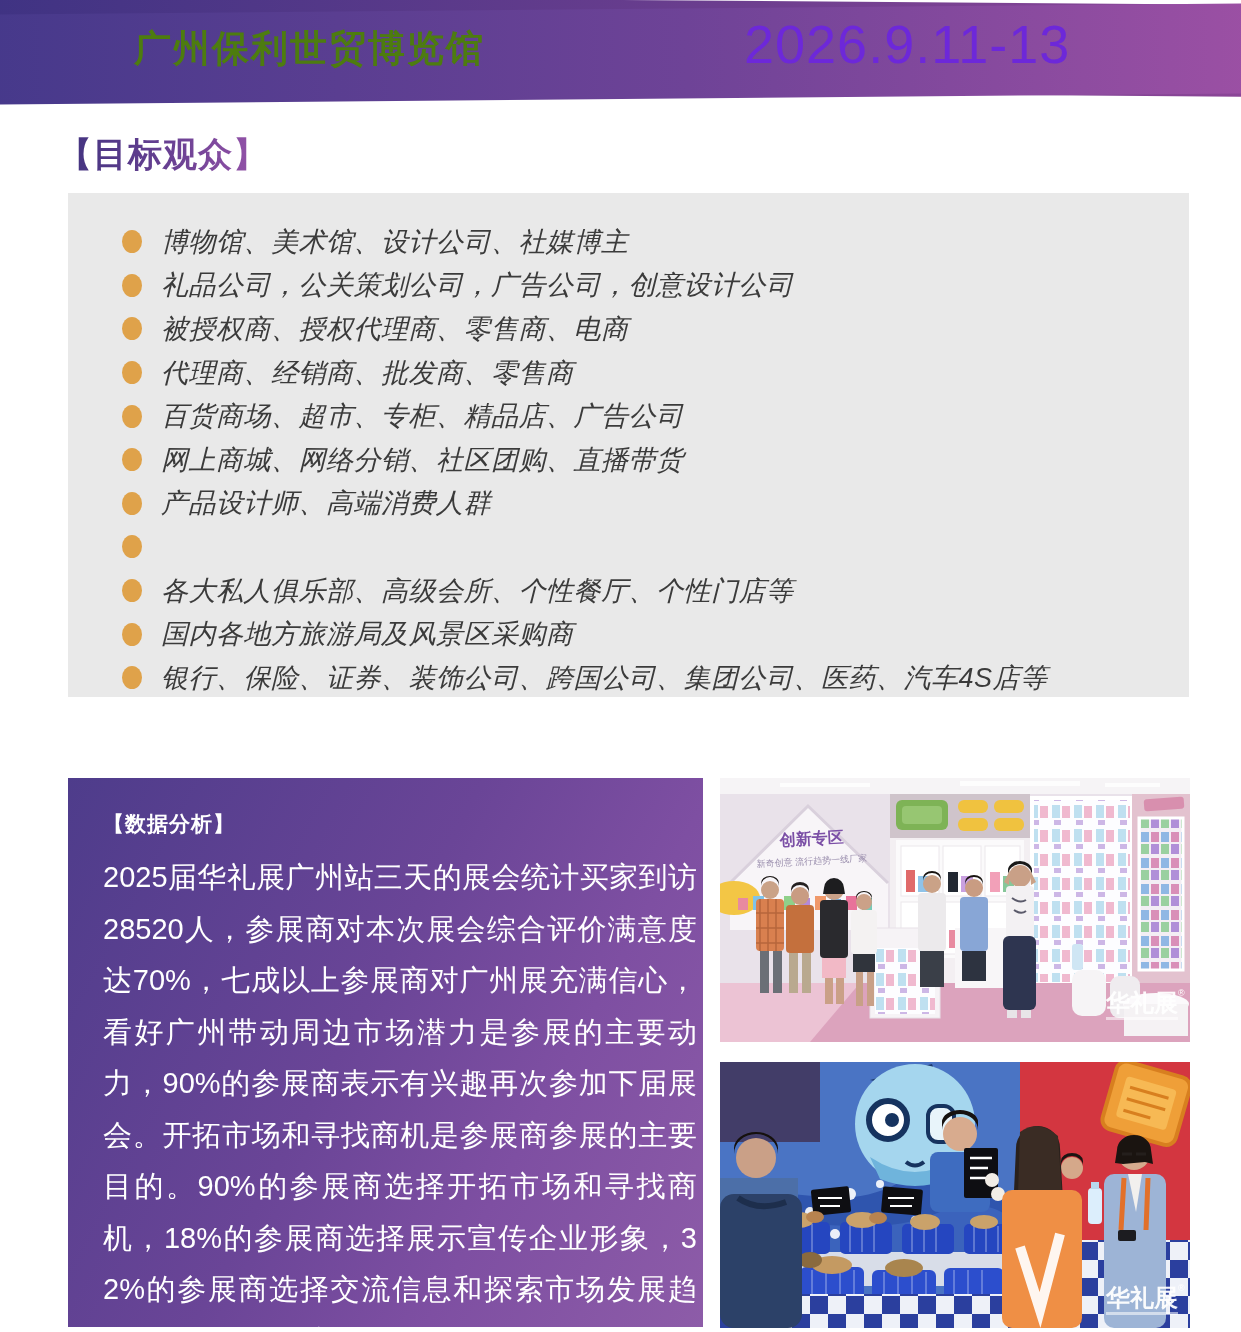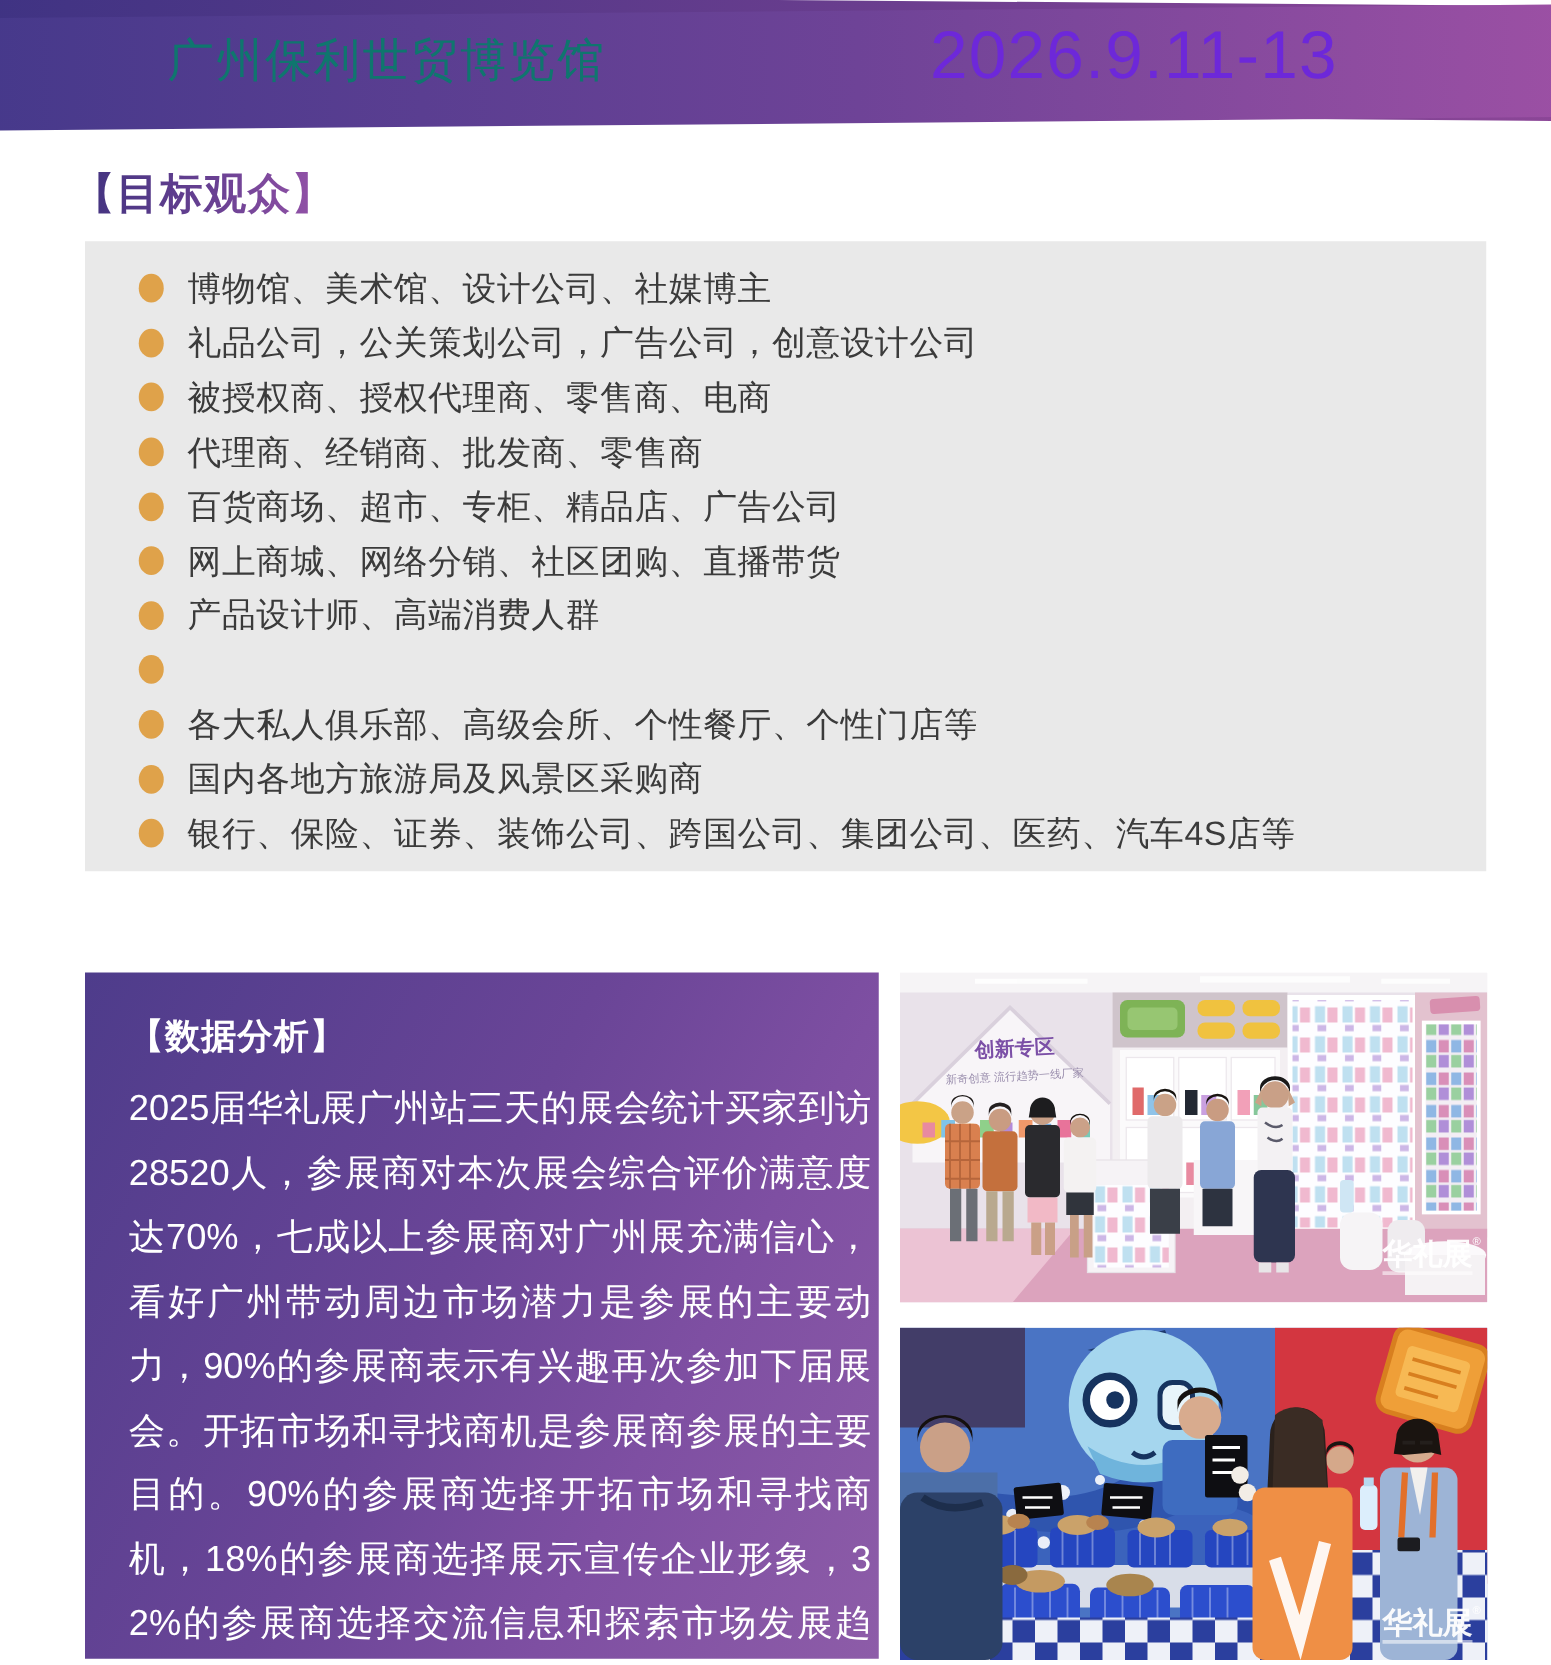--- a/index.html
+++ b/index.html
@@ -8,47 +8,47 @@
   .page{position:relative;width:1241px;height:1332px;background:#fff;overflow:hidden;}
 
   
   .header-wrap{position:absolute;left:0;top:0;width:1241px;height:110px;overflow:hidden;}
   .header-bar-back{position:absolute;left:-12px;top:0px;width:1270px;height:92px;
        background:linear-gradient(90deg,#3f3383 0%,#8c4697 100%);
        transform:rotate(0.45deg);}
   .header-bar{position:absolute;left:-12px;top:9px;width:1270px;height:90px;
        background:linear-gradient(90deg,#46398b 0%,#6e4397 55%,#9c50a4 100%);
        transform:rotate(-0.5deg);}
-  .header-venue{position:absolute;left:134px;top:24px;font-size:37px;font-weight:400;
-       color:#0f766e;letter-spacing:2px;}
+  .header-venue{position:absolute;left:134px;top:24px;font-size:37px;font-weight:700;
+       color:#4d7c0f;letter-spacing:2px;}
   .header-dates{position:absolute;left:744px;top:13px;font-size:54px;font-weight:400;
        color:#6d28d9;letter-spacing:1px;}
 
   
   .section-title{position:absolute;left:58px;top:132px;font-size:34px;font-weight:700;
        color:#6b3f9b;letter-spacing:1px;font-family:Liberation Mono, monospace;}
   @supports (-webkit-background-clip:text){
     .section-title{background:linear-gradient(90deg,#3f327e 0%,#6a4193 55%,#9a55ab 100%);
        -webkit-background-clip:text;background-clip:text;color:transparent;}
   }
 
   
   .audience-panel{position:absolute;left:68px;top:193px;width:1121px;height:504px;
        background:#e9e9e9;}
-  .audience-list{list-style:none;margin:4px;padding:12px 0 0 0;}
+  .audience-list{list-style:none;margin:15px;padding:12px 0 0 0;font-style:italic;}
   .audience-list li{height:43.6px;display:flex;align-items:center;}
   .bullet-dot{flex:0 0 auto;width:20px;height:23px;border-radius:50%;
        background:#dfa24a;margin-left:39px;}
   .audience-text{margin-left:19px;font-size:27px;color:#3b3b3b;letter-spacing:0.5px;}
 
   
   .analysis-panel{position:absolute;left:68px;top:778px;width:635px;height:549px;
        background:linear-gradient(118deg,#4e3c8b 0%,#6a4597 45%,#7e4fa2 70%,#8d5ca8 100%);
        box-sizing:border-box;padding:32px 8px 0 35px;}
-  .analysis-title{font-size:28px;font-weight:700;color:#ffffff;letter-spacing:1px;}
+  .analysis-title{font-size:21px;font-weight:700;color:#ffffff;letter-spacing:1px;}
   .analysis-body{margin-top:14px;width:594px;font-size:29px;line-height:51.5px;
        color:#ffffff;word-break:break-all;text-align:justify;}
 
   
   .photo{position:absolute;overflow:hidden;}
   .photo1{left:720px;top:778px;width:470px;height:264px;}
   .photo2{left:720px;top:1062px;width:470px;height:266px;}
   .photo svg{display:block;width:100%;height:100%;}
   .wm-text{font-weight:700;fill:#ffffff;opacity:0.95;}
 </style>

